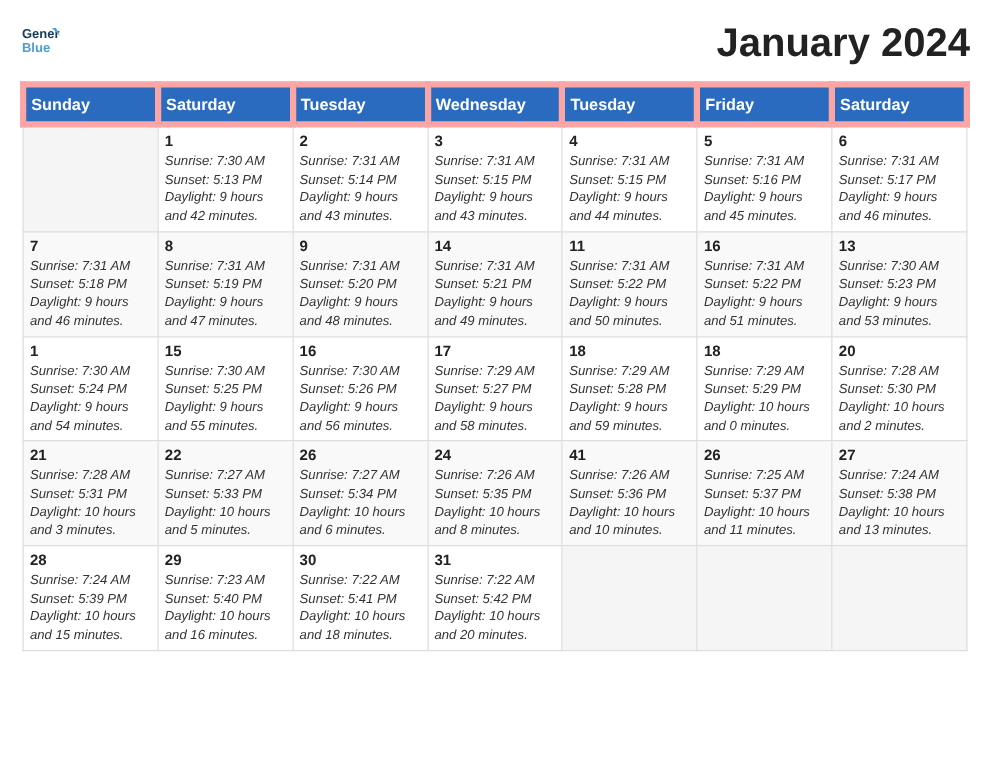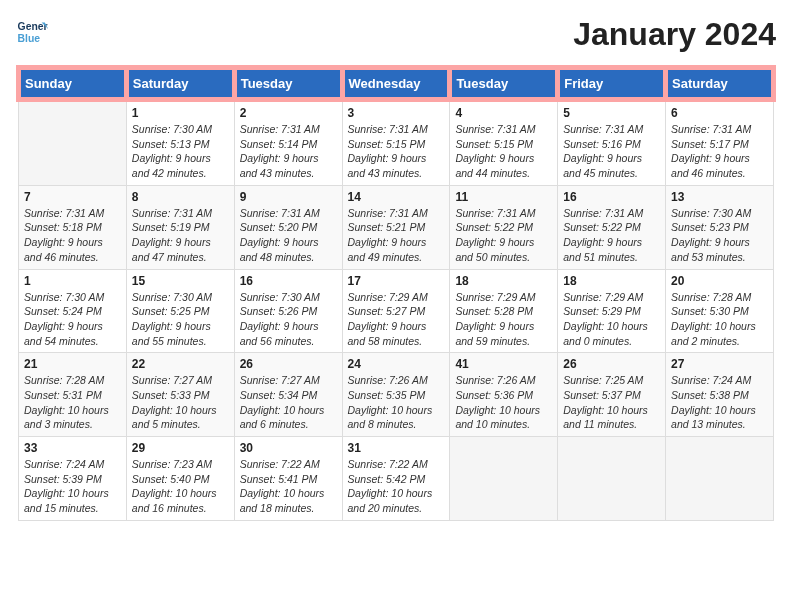--- a/index.html
+++ b/index.html
@@ -219,21 +219,21 @@
           <div class="day-number">26</div>
           <div class="day-info">Sunrise: 7:25 AM<br>Sunset: 5:37 PM<br>Daylight: 10 hours<br>and 11 minutes.</div>
         </td>
         <td>
           <div class="day-number">27</div>
           <div class="day-info">Sunrise: 7:24 AM<br>Sunset: 5:38 PM<br>Daylight: 10 hours<br>and 13 minutes.</div>
         </td>
       </tr>
       <tr>
         <td>
-          <div class="day-number">33</div>
+          <div class="day-number">28</div>
           <div class="day-info">Sunrise: 7:24 AM<br>Sunset: 5:39 PM<br>Daylight: 10 hours<br>and 15 minutes.</div>
         </td>
         <td>
           <div class="day-number">29</div>
           <div class="day-info">Sunrise: 7:23 AM<br>Sunset: 5:40 PM<br>Daylight: 10 hours<br>and 16 minutes.</div>
         </td>
         <td>
           <div class="day-number">30</div>
           <div class="day-info">Sunrise: 7:22 AM<br>Sunset: 5:41 PM<br>Daylight: 10 hours<br>and 18 minutes.</div>
         </td>

